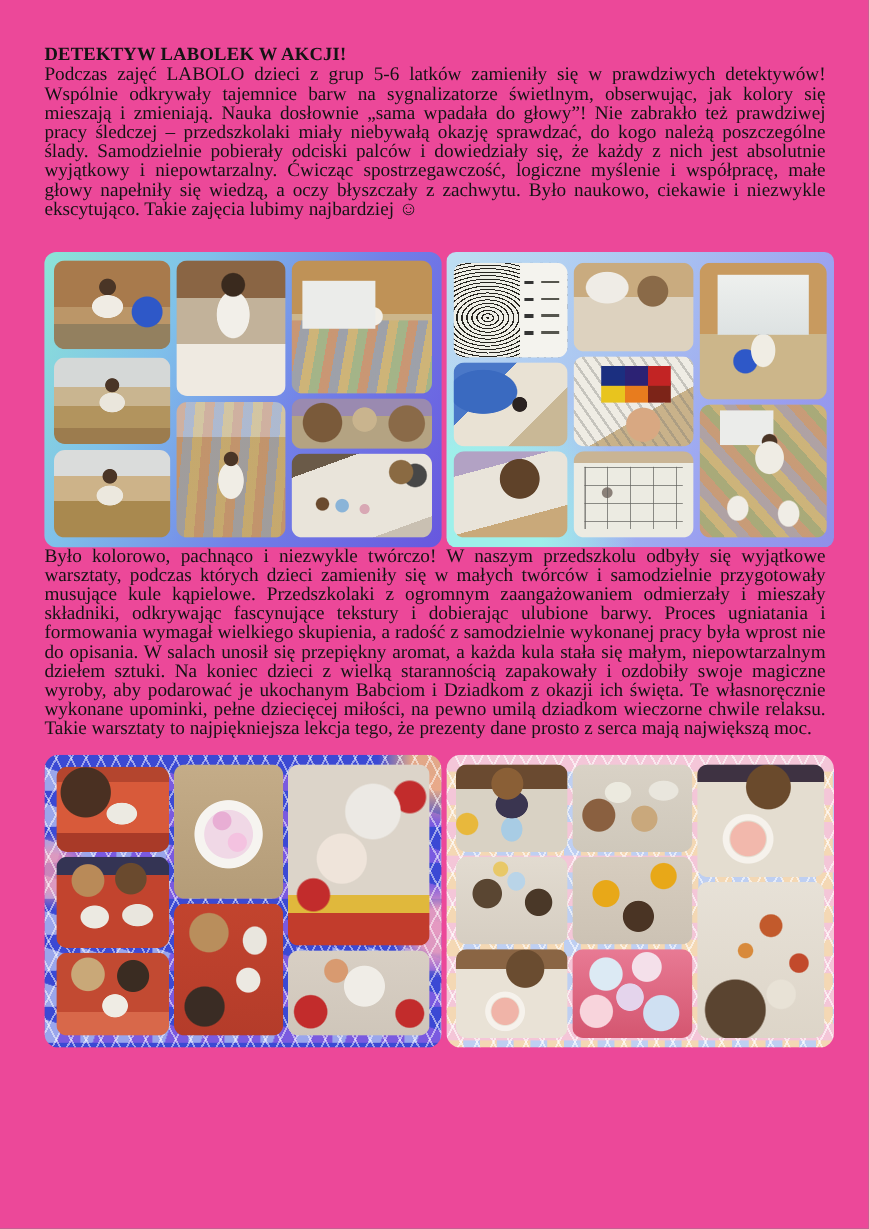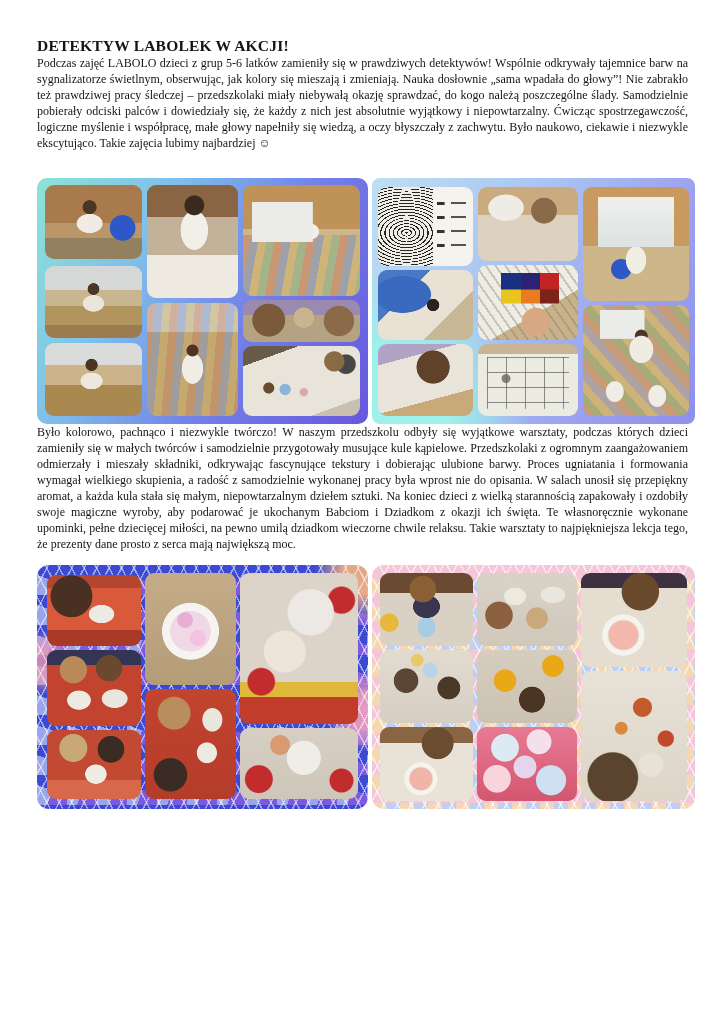--- a/index.html
+++ b/index.html
@@ -1,22 +1,22 @@
 <!DOCTYPE html>
 <html><head>
 <meta charset="utf-8">
 <style>
   html,body{margin:0;padding:0;background:#888;}
   .page{
-    width:724px;height:1024px;margin:0 auto;background:#ffffff;
+    width:724px;height:1024px;margin:0 auto;background:#ec4899;
     font-family:"Liberation Serif", serif;color:#141414;
     padding:36px 36px 0 37px;box-sizing:border-box;position:relative;overflow:hidden;
   }
   .heading{font-size:15.5px;font-weight:bold;line-height:19px;margin:0;letter-spacing:.2px;}
-  .para{font-size:12px;line-height:16px;text-align:justify;margin:0;}
+  .para{font-size:16px;line-height:16px;text-align:justify;margin:0;}
   .collage-row{display:flex;gap:4px;align-items:flex-start;}
   .row-1{margin-top:27px;}
   .row-2{margin-top:13px;}
   .h2-spacing{margin-top:22px;}
   .collage{position:relative;flex:0 0 auto;}
   .photo{position:absolute;border-radius:9px;}
 </style>
 </head>
 <body>
 

